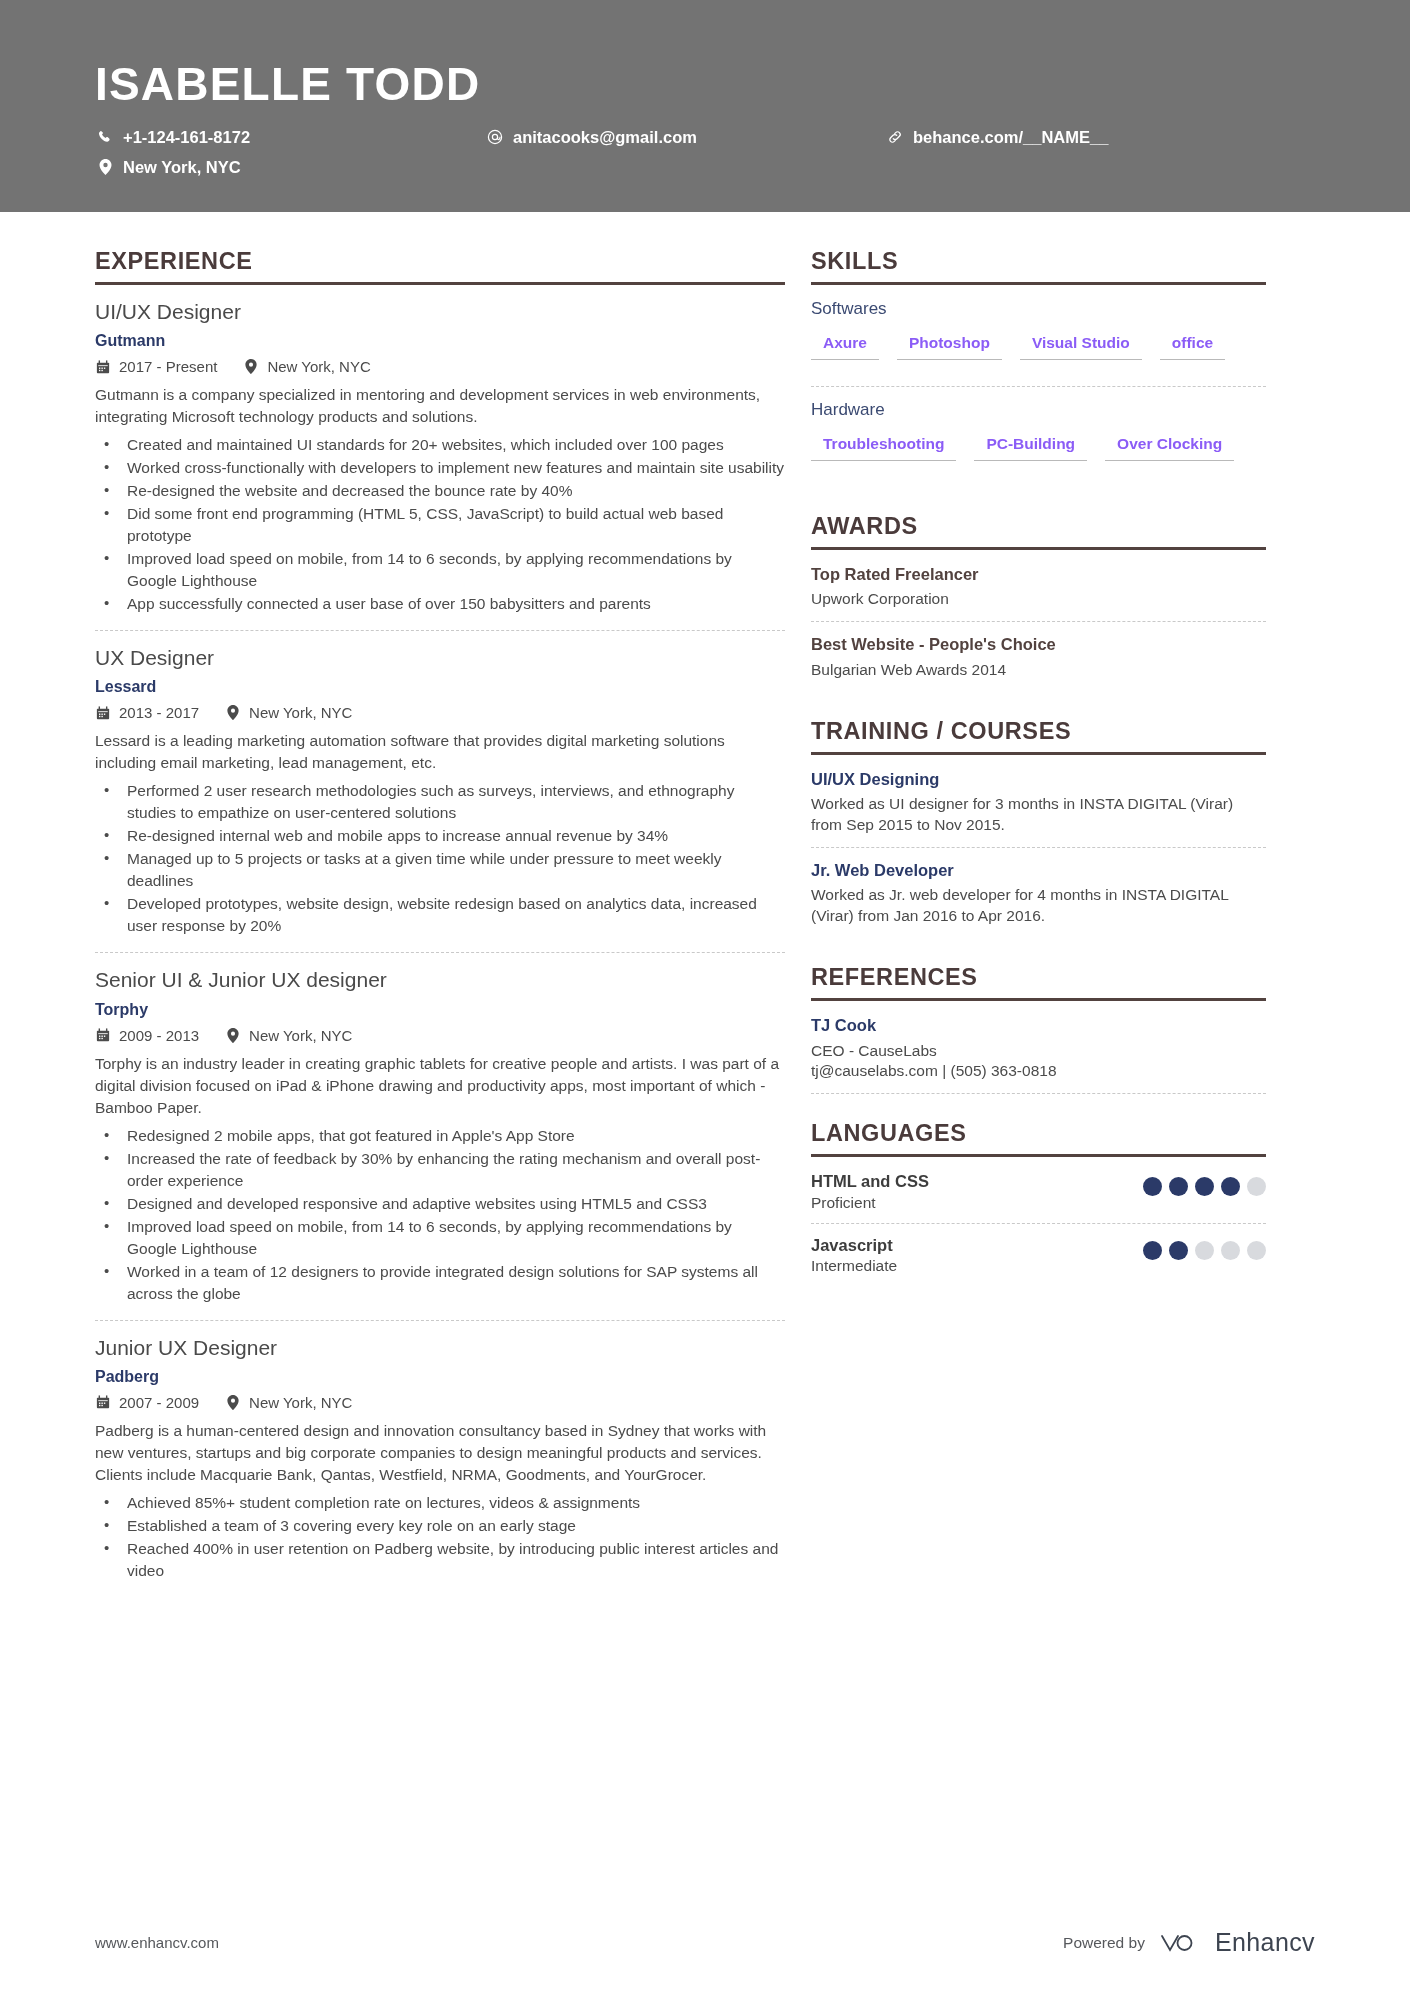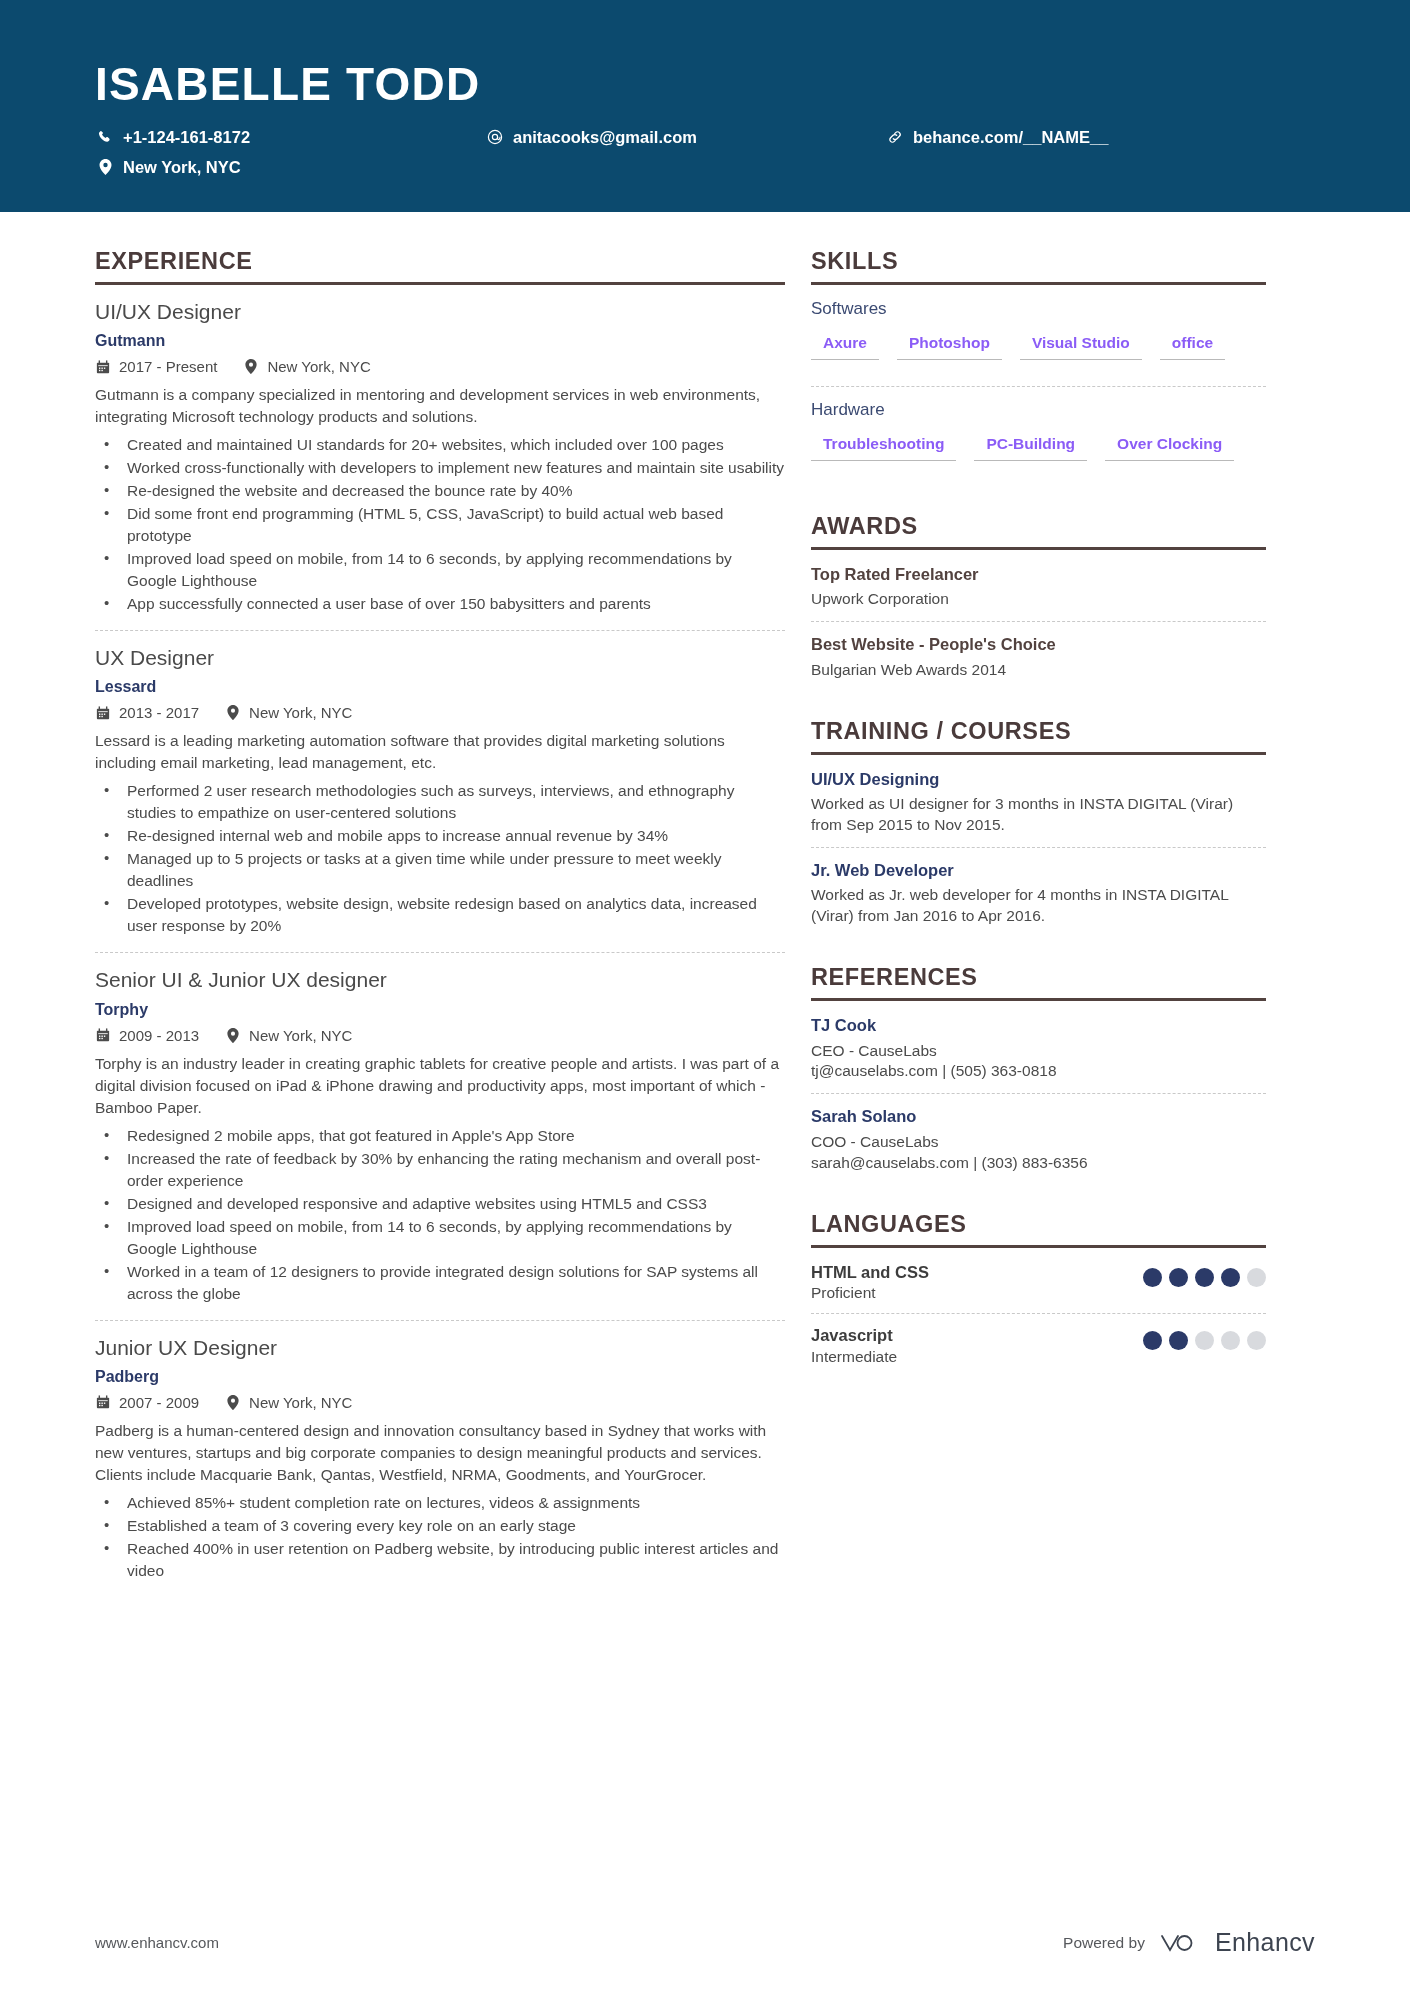--- a/index.html
+++ b/index.html
@@ -10,21 +10,21 @@
   }
   .page {
     position: relative;
     width: 1410px;
     min-height: 1995px;
     background: #ffffff;
   }
 
   
   .header {
-    background: #0c4a6e;
+    background: #737373;
     padding: 60px 95px 34px 95px;
     color: #ffffff;
   }
   .name {
     font-size: 46px;
     font-weight: 700;
     letter-spacing: 1.2px;
     line-height: 1.05;
     margin-bottom: 18px;
   }
@@ -465,25 +465,20 @@
           </div>
       </div>
 
       <div class="section">
         <div class="sec-title">REFERENCES</div>
         <div id="references-container">
             <div class="side-entry">
               <div class="side-entry-title">TJ Cook</div>
               <div class="side-entry-sub">CEO - CauseLabs</div>
               <div class="side-entry-sub">tj@causelabs.com | (505) 363-0818</div>
-            </div>
-            <div class="side-entry last">
-              <div class="side-entry-title">Sarah Solano</div>
-              <div class="side-entry-sub">COO - CauseLabs</div>
-              <div class="side-entry-sub">sarah@causelabs.com | (303) 883-6356</div>
             </div>
           </div>
       </div>
 
       <div class="section">
         <div class="sec-title">LANGUAGES</div>
         <div id="languages-container">
             <div class="lang-row">
               <div>
                 <div class="lang-name">HTML and CSS</div>

